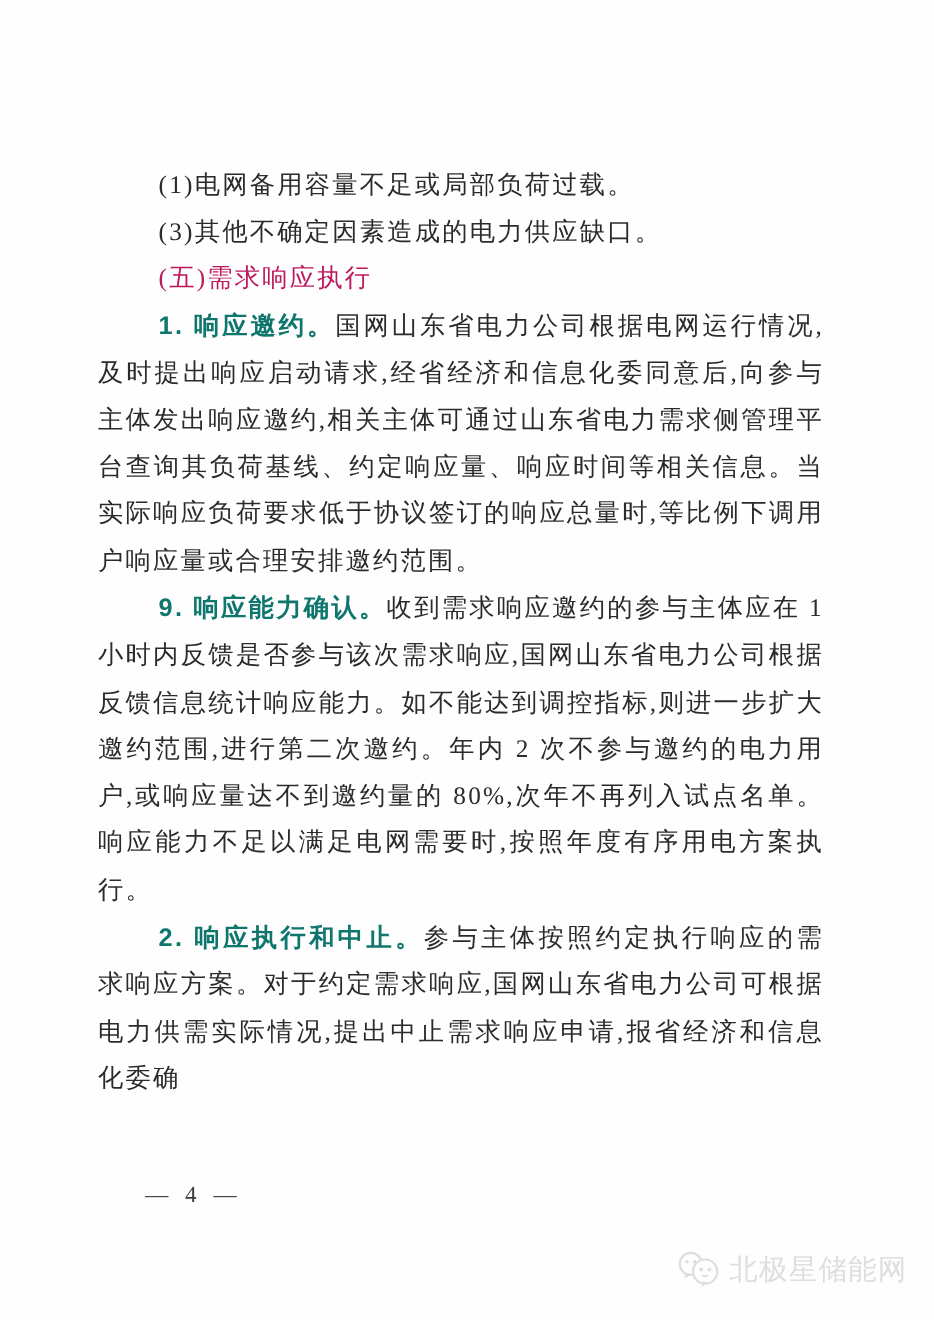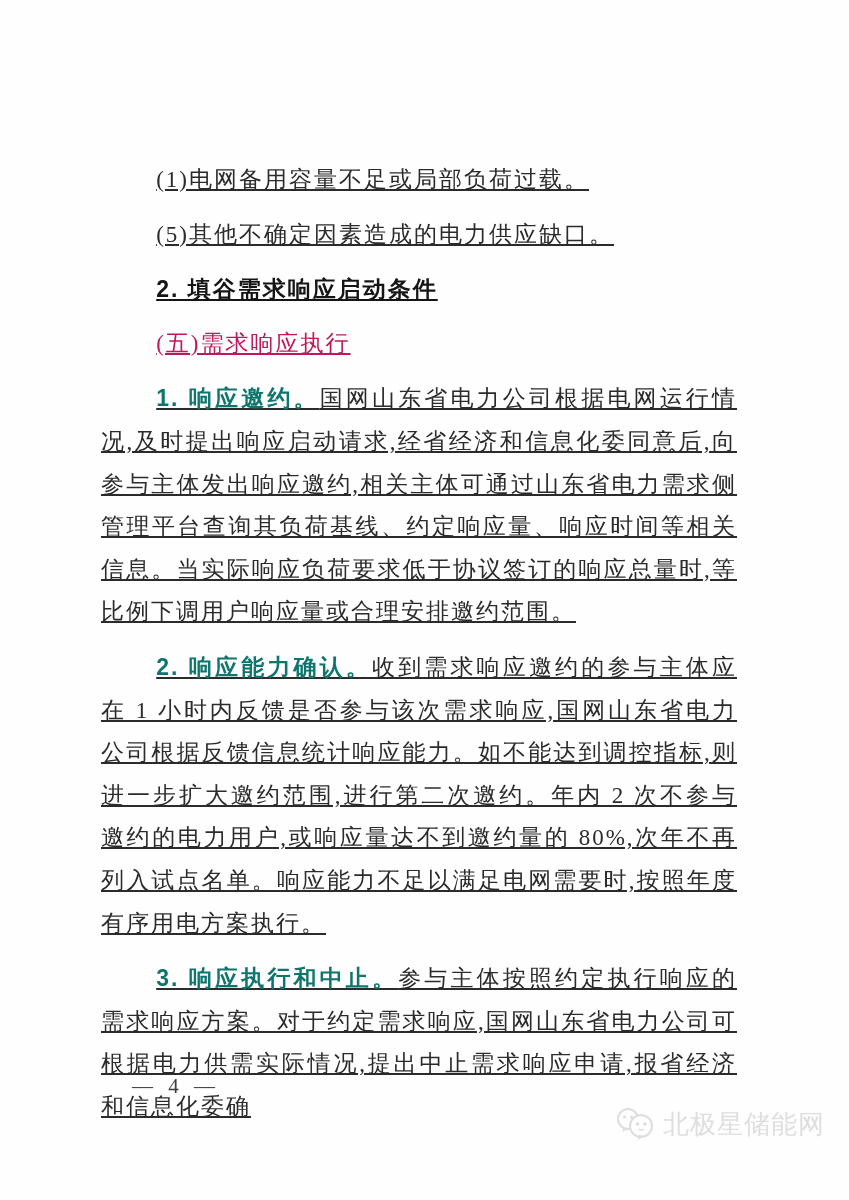--- a/index.html
+++ b/index.html
@@ -17,21 +17,21 @@
     position: absolute;
     left: 89px;
     top: 147px;
     width: 660px;
     font-size: 23px;
     line-height: 42.6px;
     letter-spacing: 2px;
     text-align: justify;
     text-justify: inter-character;
   }
-  .para { text-indent: 2.4em; margin: 12px; text-decoration: underline; }
+  .para { text-indent: 2.4em; margin: 0; }
   .para.heading-hei {
     font-weight: 700;
     font-family: "Liberation Sans", "DejaVu Sans", sans-serif;
     color: #151515;
   }
   .para.heading-kai { color: #be185d; }
   .para .lead {
     font-weight: 700;
     font-family: "Liberation Sans", "DejaVu Sans", sans-serif;
     color: #0f766e;
@@ -40,45 +40,44 @@
     position: absolute;
     left: 132px;
     top: 1074px;
     font-size: 21px;
     letter-spacing: 5px;
     color: #3c3c3c;
   }
   .watermark {
     position: absolute;
     right: 24px;
-    top: 1106px;
+    top: 1136px;
     display: flex;
     align-items: center;
     gap: 7px;
   }
   .wm-logo svg { display: block; }
   .wm-text {
     font-size: 26px;
     font-family: "Liberation Sans", "DejaVu Sans", sans-serif;
     letter-spacing: 1px;
   }
 </style>
 </head>
 <body>
 
 <div class="page">
 
   <div class="content" id="paragraphs">
       <p class="para body">(1)电网备用容量不足或局部负荷过载。</p>
-      <p class="para body">(5)其他不确定因素造成的电力供应缺口。</p>
-      <p class="para heading-hei">2. 填谷需求响应启动条件</p>
+      <p class="para body">(3)其他不确定因素造成的电力供应缺口。</p>
       <p class="para heading-kai">(五)需求响应执行</p>
       <p class="para body"><span class="lead">1. 响应邀约。</span>国网山东省电力公司根据电网运行情况,及时提出响应启动请求,经省经济和信息化委同意后,向参与主体发出响应邀约,相关主体可通过山东省电力需求侧管理平台查询其负荷基线、约定响应量、响应时间等相关信息。当实际响应负荷要求低于协议签订的响应总量时,等比例下调用户响应量或合理安排邀约范围。</p>
-      <p class="para body"><span class="lead">2. 响应能力确认。</span>收到需求响应邀约的参与主体应在 1 小时内反馈是否参与该次需求响应,国网山东省电力公司根据反馈信息统计响应能力。如不能达到调控指标,则进一步扩大邀约范围,进行第二次邀约。年内 2 次不参与邀约的电力用户,或响应量达不到邀约量的 80%,次年不再列入试点名单。响应能力不足以满足电网需要时,按照年度有序用电方案执行。</p>
-      <p class="para body"><span class="lead">3. 响应执行和中止。</span>参与主体按照约定执行响应的需求响应方案。对于约定需求响应,国网山东省电力公司可根据电力供需实际情况,提出中止需求响应申请,报省经济和信息化委确</p>
+      <p class="para body"><span class="lead">9. 响应能力确认。</span>收到需求响应邀约的参与主体应在 1 小时内反馈是否参与该次需求响应,国网山东省电力公司根据反馈信息统计响应能力。如不能达到调控指标,则进一步扩大邀约范围,进行第二次邀约。年内 2 次不参与邀约的电力用户,或响应量达不到邀约量的 80%,次年不再列入试点名单。响应能力不足以满足电网需要时,按照年度有序用电方案执行。</p>
+      <p class="para body"><span class="lead">2. 响应执行和中止。</span>参与主体按照约定执行响应的需求响应方案。对于约定需求响应,国网山东省电力公司可根据电力供需实际情况,提出中止需求响应申请,报省经济和信息化委确</p>
     </div>
 
   <div class="page-number">— 4 —</div>
 
   <div class="watermark">
     <span class="wm-logo">
       <svg width="42" height="36" viewBox="0 0 42 36">
         <g fill="none" stroke="#dedede" stroke-width="2">
           <circle cx="14" cy="13" r="10"></circle>
           <path d="M10 21 L8 26 L14 23" fill="#dedede" stroke="none"></path>

